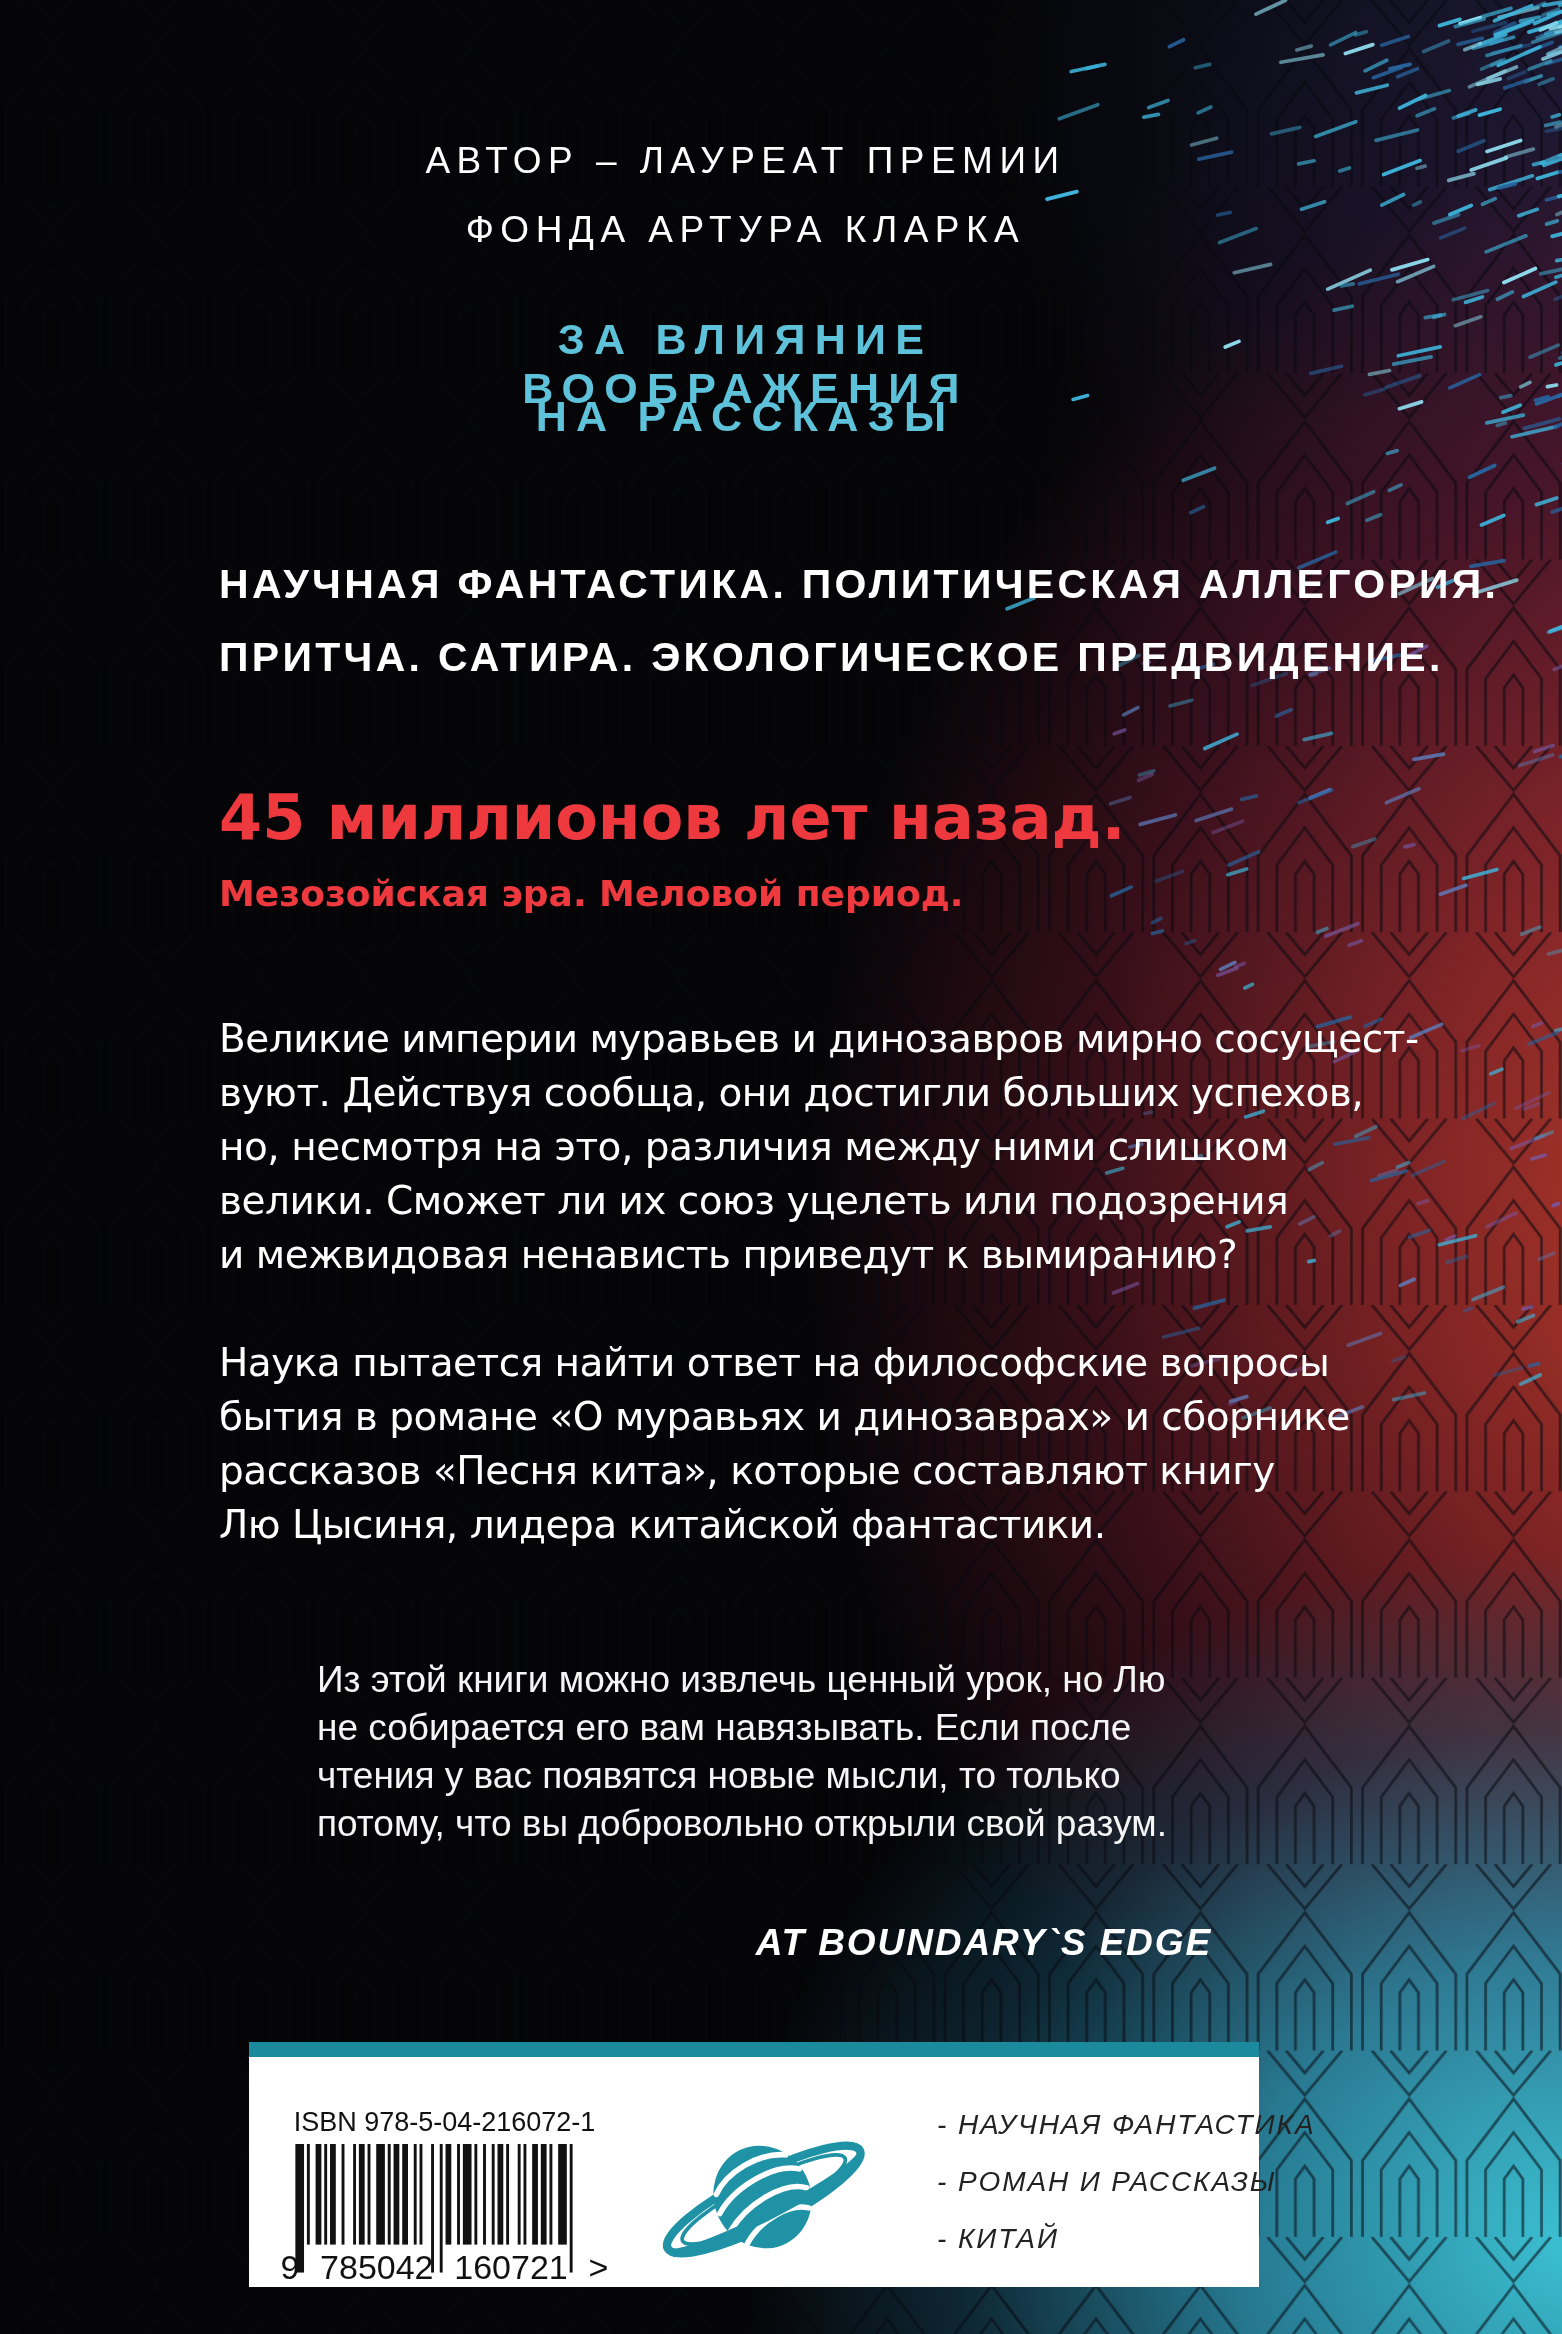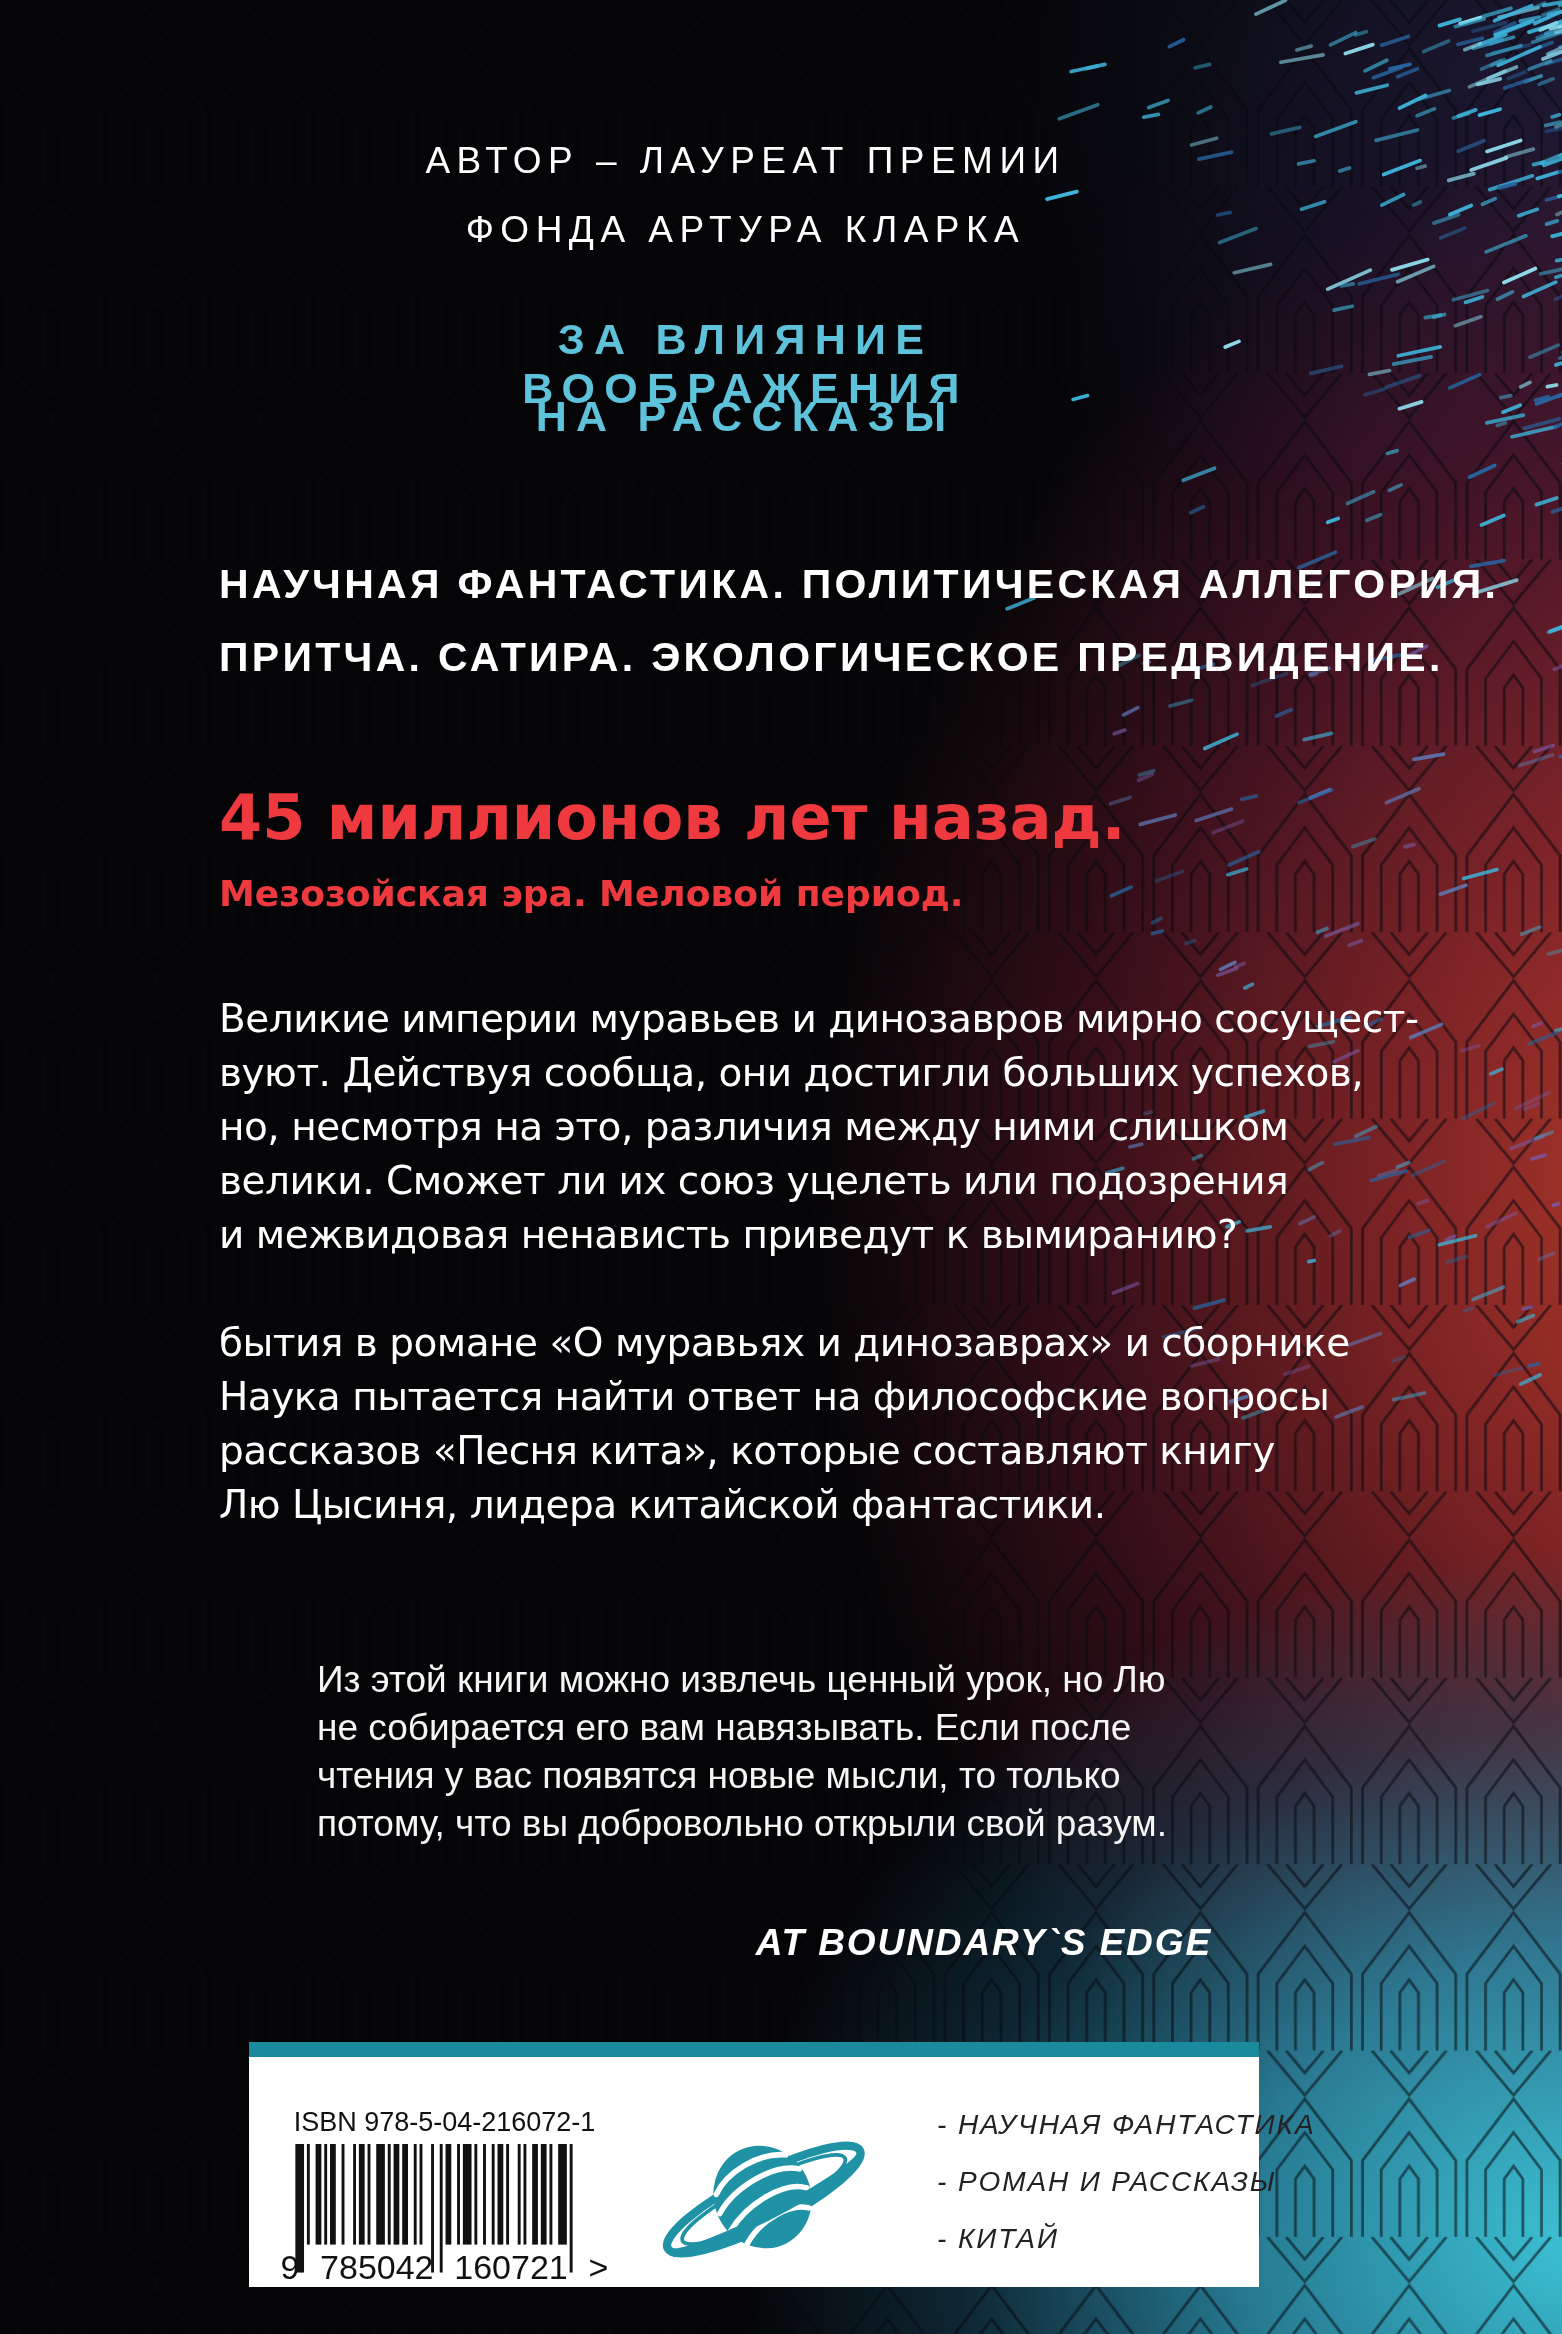--- a/index.html
+++ b/index.html
@@ -14,21 +14,21 @@
       #050507;
   }
   .bg-art{position:absolute;inset:0;z-index:1;}
   .txt{position:absolute;z-index:3;color:#fff;}
   .centered{left:354px;width:783px;text-align:center;}
   .top-note{font-family:"Liberation Sans",sans-serif;font-size:37px;font-weight:500;letter-spacing:6.5px;}
   .award{font-family:"Liberation Sans",sans-serif;font-size:43px;font-weight:700;letter-spacing:9.3px;color:var(--award-blue,#5ec3da);}
   .genres{left:219px;font-family:"Liberation Sans",sans-serif;font-size:41px;font-weight:600;letter-spacing:3.3px;line-height:73px;white-space:nowrap;}
   .headline1{left:219px;top:781px;font-size:62px;font-weight:700;color:var(--headline-red,#ee3a3e);white-space:nowrap;}
   .headline2{left:219px;top:873px;font-size:36px;font-weight:700;color:var(--headline-red,#ee3a3e);white-space:nowrap;}
-  .synopsis{left:219px;font-size:39px;letter-spacing:-0.5px;line-height:54px;white-space:nowrap;}
+  .synopsis{left:219px;font-size:39px;letter-spacing:-0.5px;line-height:54px;white-space:nowrap;margin-top:20px;}
   .quote{left:317px;top:1656px;font-family:"Liberation Sans",sans-serif;font-size:37px;line-height:48px;color:#f5f5f5;white-space:nowrap;}
   .attribution{left:559px;top:1922px;width:653px;text-align:right;font-family:"Liberation Sans",sans-serif;
     font-size:37px;font-weight:700;font-style:italic;letter-spacing:1.9px;white-space:nowrap;}
   .footer-panel{position:absolute;left:249px;top:2042px;width:1010px;height:245px;background:#fff;z-index:5;}
   .accent-bar{position:absolute;left:0;top:0;width:100%;height:15px;background:var(--accent-teal,#1b8a9c);}
   .isbn-block{position:absolute;left:37px;top:65px;width:317px;text-align:center;color:#111;
     font-family:"Liberation Sans",sans-serif;font-size:27px;}
   .barcode{position:relative;margin-top:5.6px;height:136px;}
   .barcode svg{position:absolute;left:0;top:0;}
   .barcode-digits{position:absolute;left:-5.6px;top:104px;width:328px;display:flex;justify-content:space-between;
@@ -375,22 +375,22 @@
 
   <div class="txt synopsis" style="top:992px">
     <div>Великие империи муравьев и динозавров мирно сосущест-</div>
     <div>вуют. Действуя сообща, они достигли больших успехов,</div>
     <div>но, несмотря на это, различия между ними слишком</div>
     <div>велики. Сможет ли их союз уцелеть или подозрения</div>
     <div>и межвидовая ненависть приведут к вымиранию?</div>
   </div>
 
   <div class="txt synopsis" style="top:1316px">
+    <div>Наука пытается найти ответ на философские вопросы</div>
     <div>бытия в романе «О муравьях и динозаврах» и сборнике</div>
-    <div>Наука пытается найти ответ на философские вопросы</div>
     <div>рассказов «Песня кита», которые составляют книгу</div>
     <div>Лю Цысиня, лидера китайской фантастики.</div>
   </div>
 
   <div class="txt quote">
     <div>Из этой книги можно извлечь ценный урок, но Лю</div>
     <div>не собирается его вам навязывать. Если после</div>
     <div>чтения у вас появятся новые мысли, то только</div>
     <div>потому, что вы добровольно открыли свой разум.</div>
   </div>

